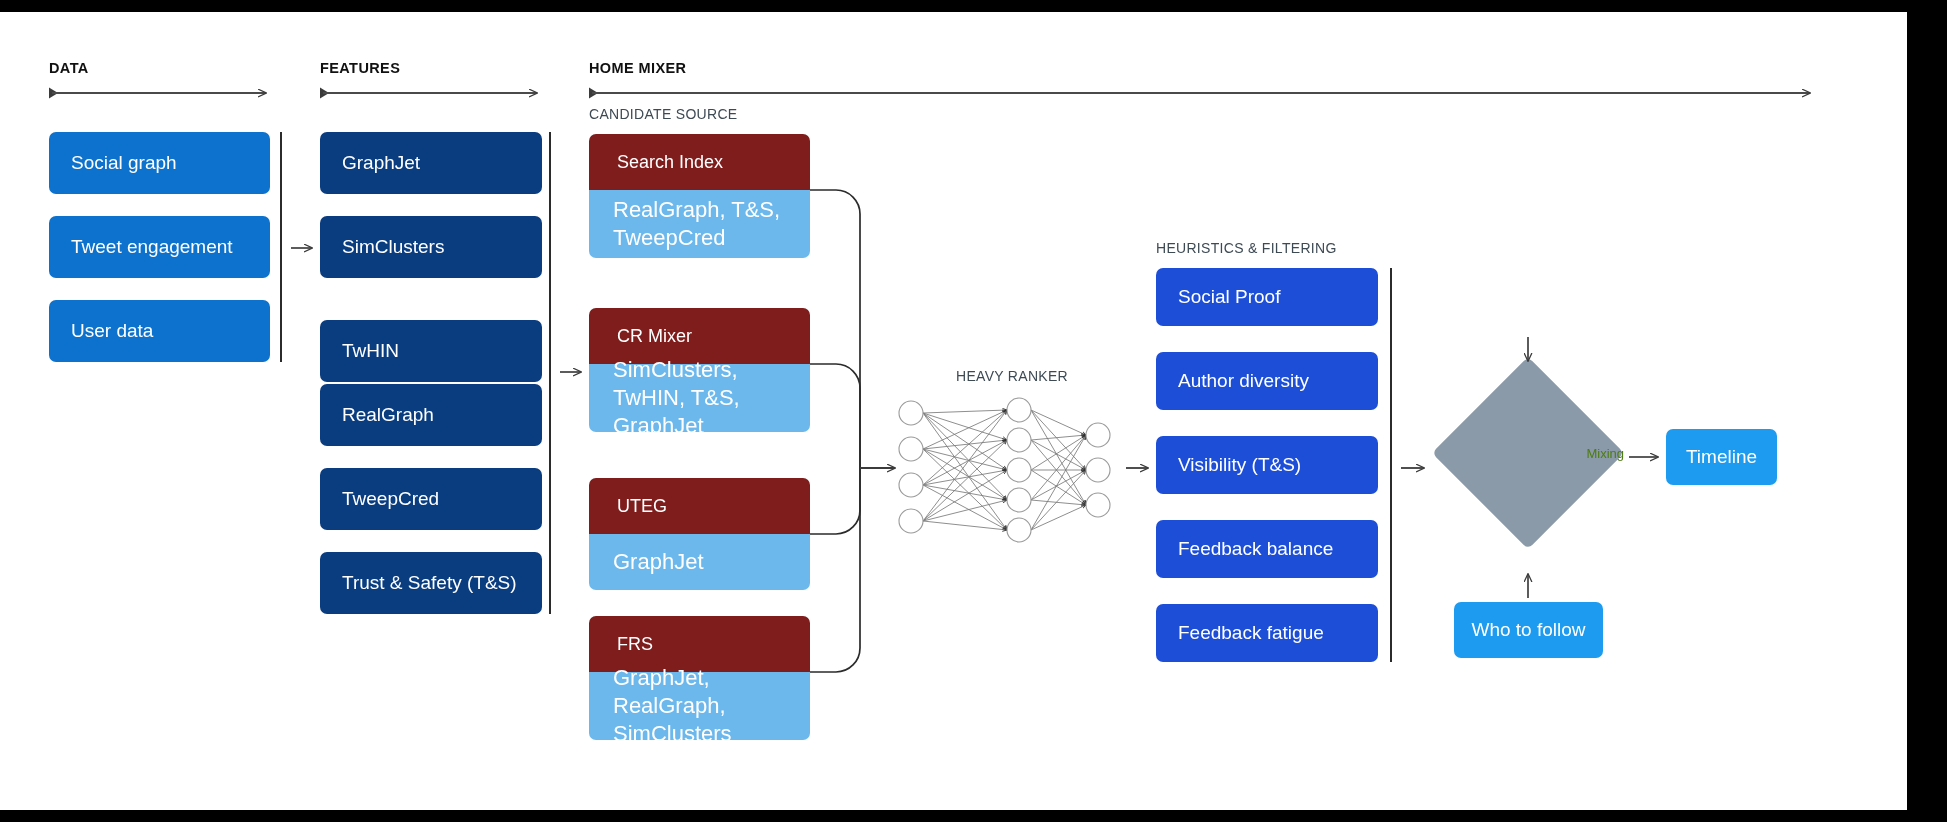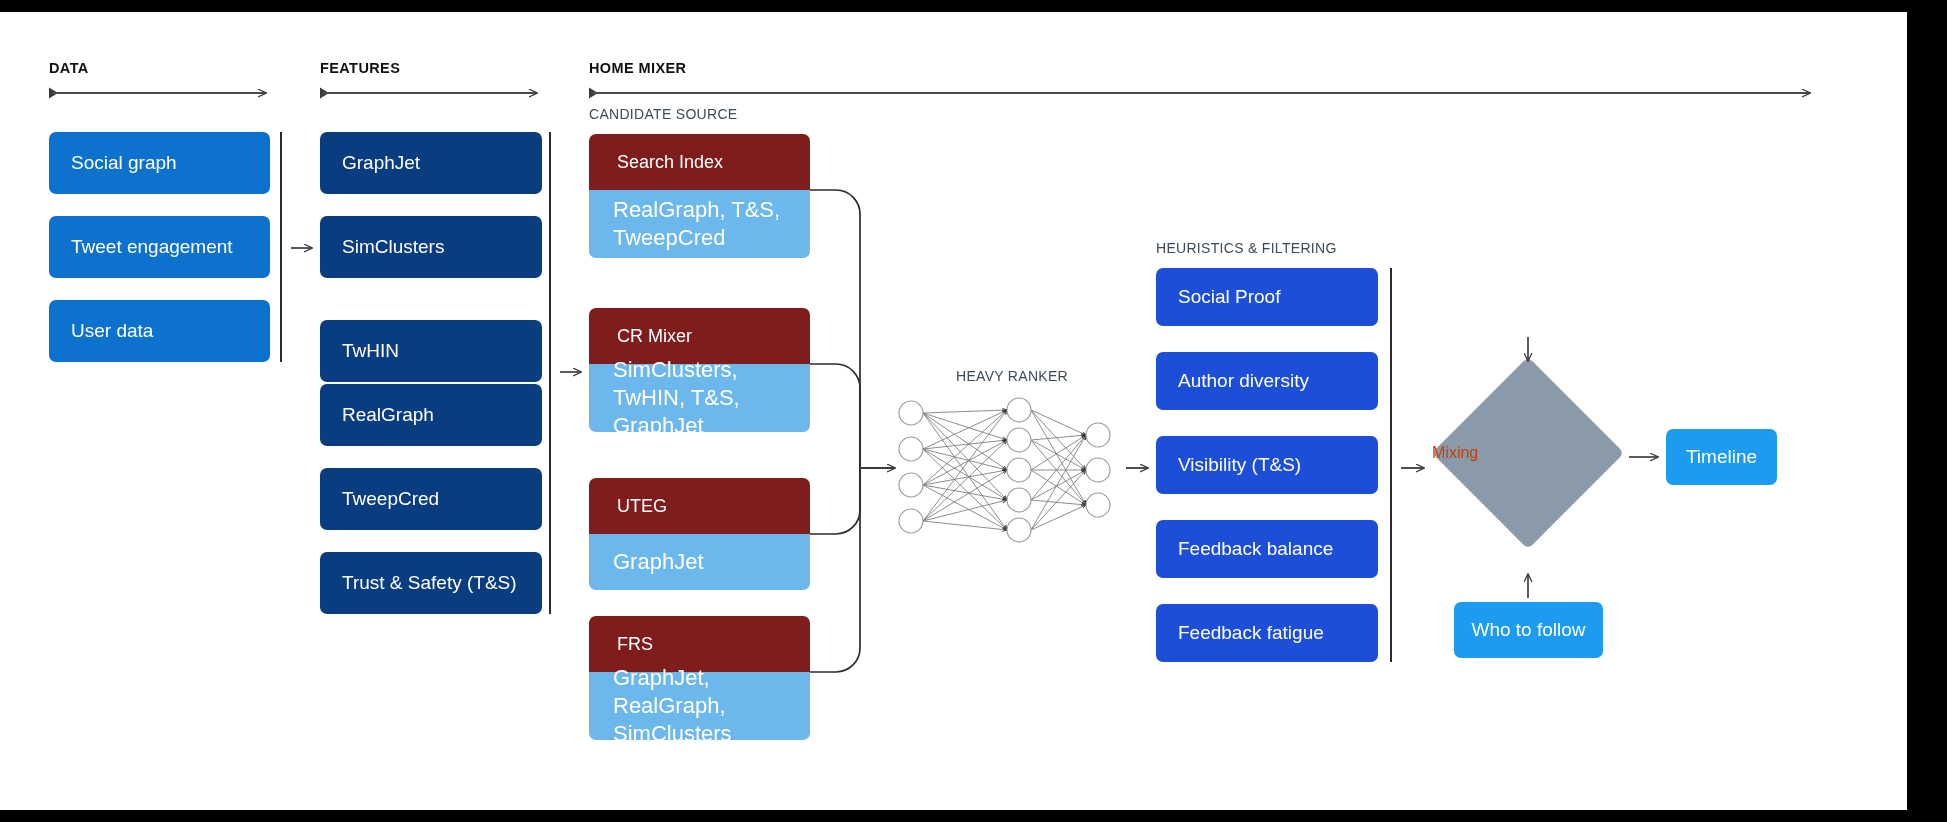--- a/index.html
+++ b/index.html
@@ -94,23 +94,23 @@
   }
   .diamond {
     position: absolute;
     background: #8b9aa8;
     transform: rotate(45deg);
     border-radius: 6px;
   }
   .diamond-label {
     position: absolute;
     width: 100%;
-    text-align: left;
-    color: #c2410c;
-    font-size: 16px;
+    text-align: right;
+    color: #4d7c0f;
+    font-size: 13px;
     top: 50%;
     transform: translateY(-50%);
   }
   svg.overlay {
     position: absolute;
     left: 0;
     top: 0;
     width: 1947px;
     height: 798px;
     pointer-events: none;

